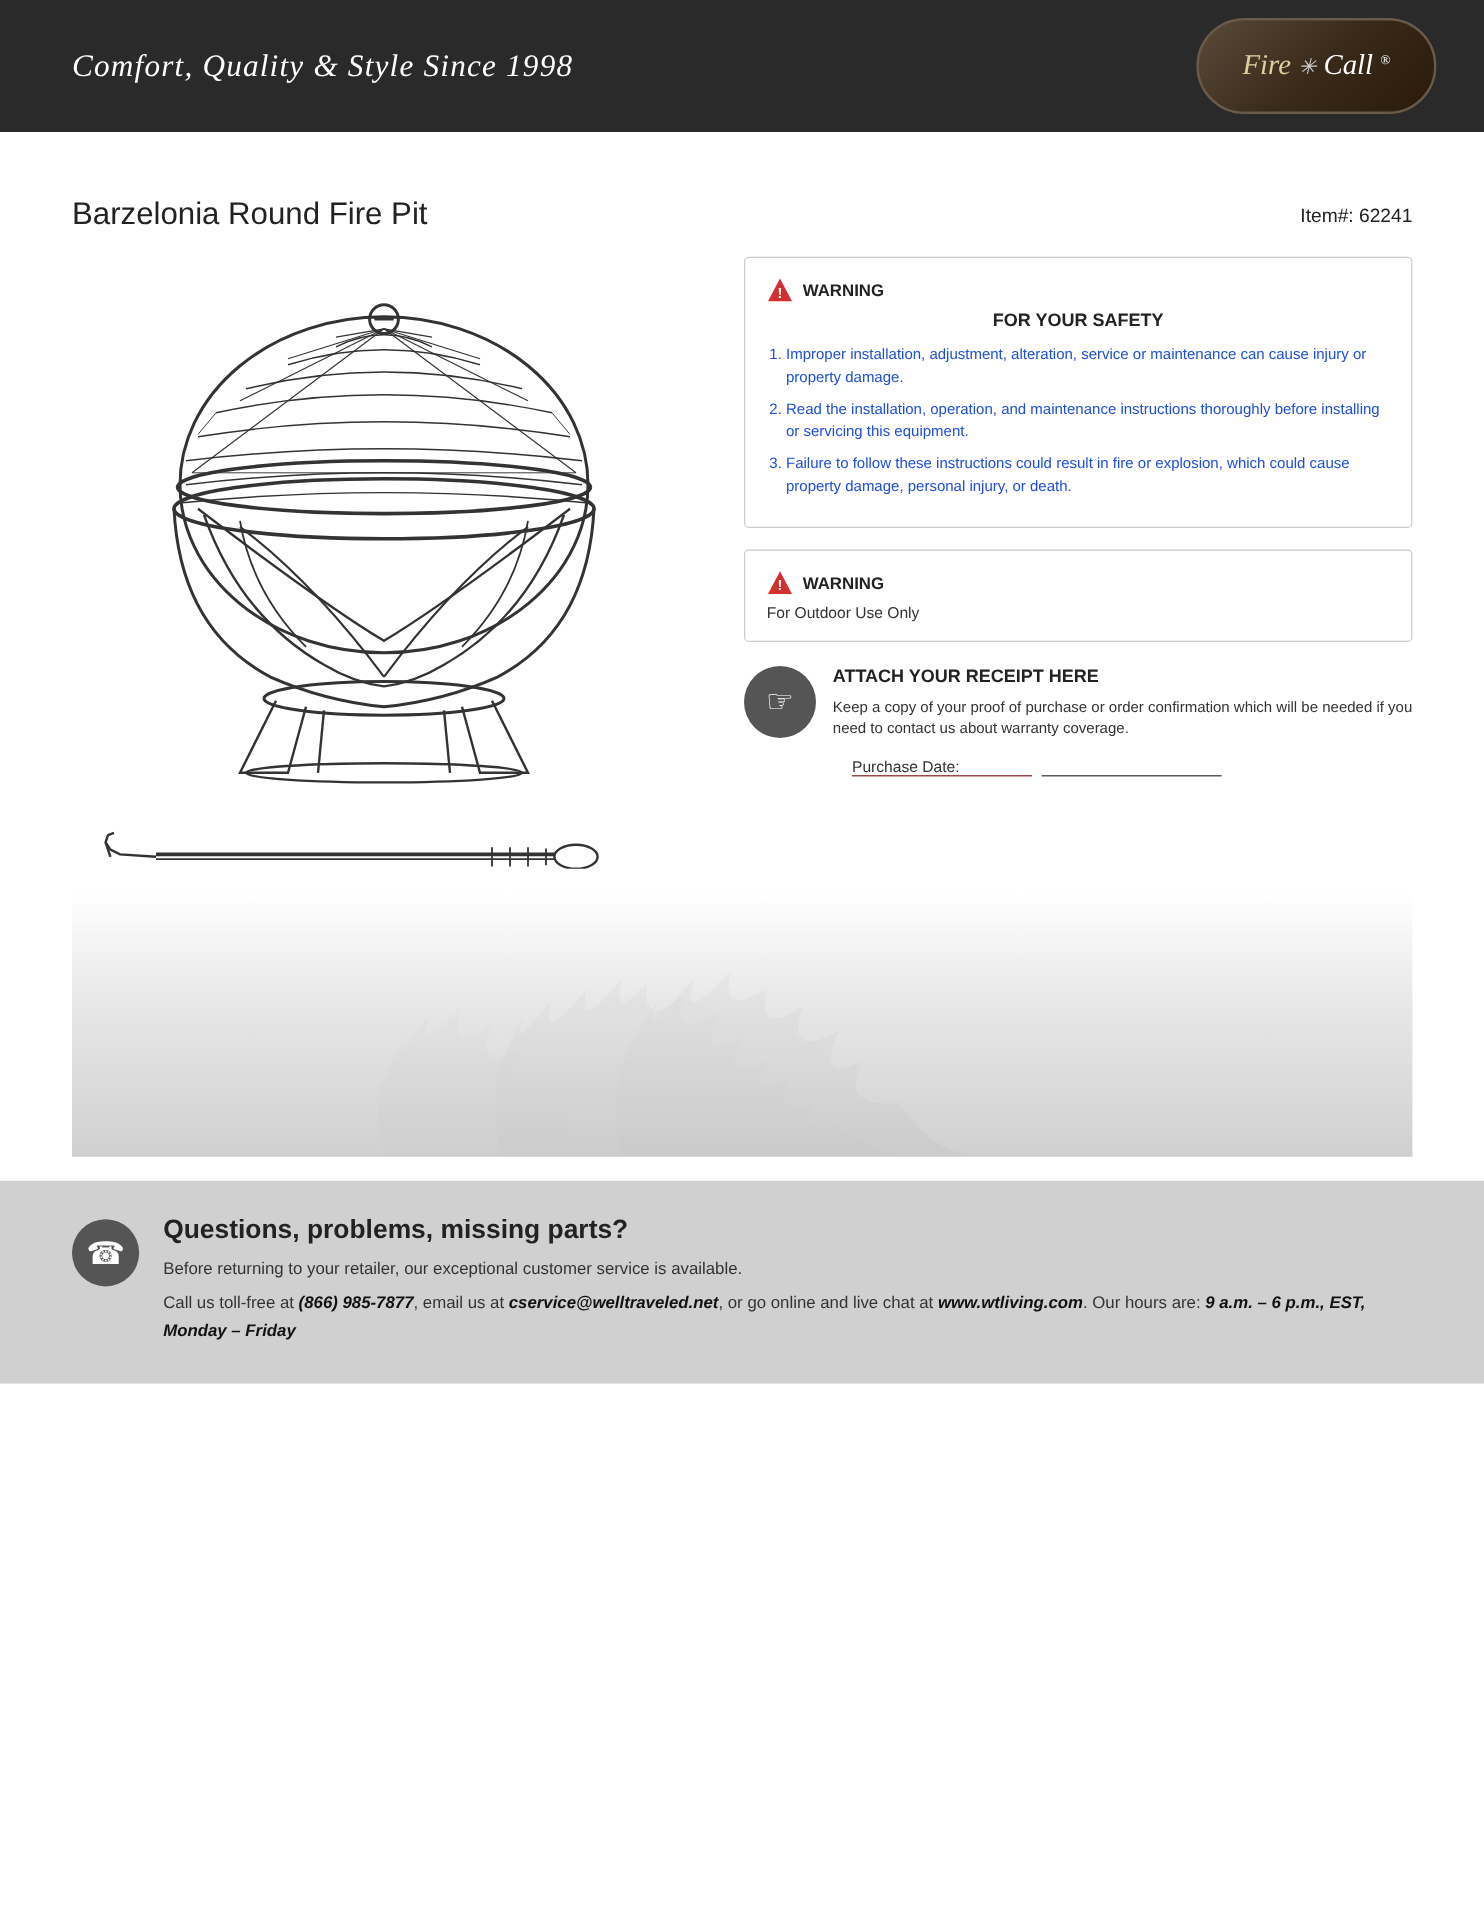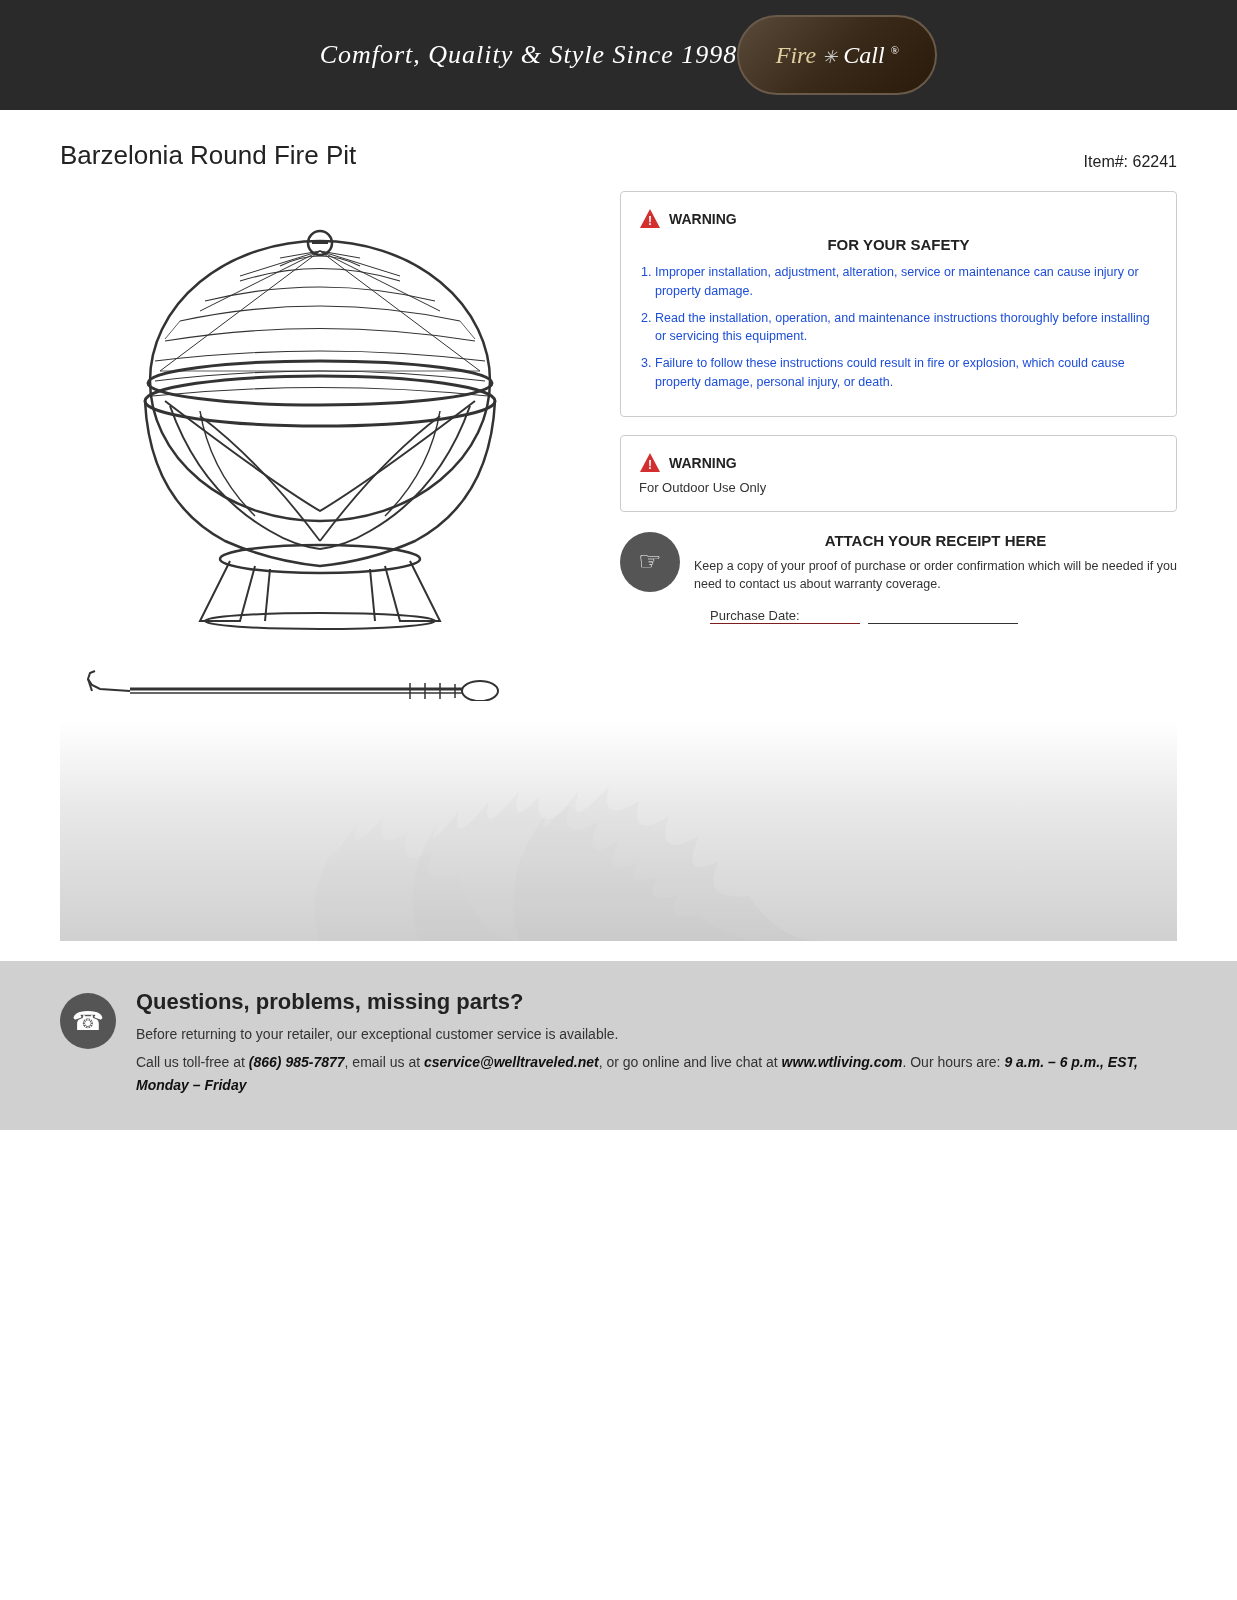--- a/index.html
+++ b/index.html
@@ -13,21 +13,21 @@
       position: relative;
     }
 
     
     .header {
       background: #2a2a2a;
       width: 100%;
       height: 110px;
       display: flex;
       align-items: center;
-      justify-content: center;
+      justify-content: space-between;
       padding: 0 40px 0 60px;
       position: relative;
     }
     .header-tagline {
       font-family: 'Georgia', serif;
       font-style: italic;
       color: #fff;
       font-size: 26px;
       letter-spacing: 1px;
     }
@@ -44,22 +44,23 @@
     }
 
     
     .main-content {
       padding: 30px 60px 20px 60px;
     }
 
     .product-header {
       display: flex;
       justify-content: space-between;
-      align-items: flex-end;
+      align-items: center;
       margin-bottom: 20px;
+      margin-top: 23px;
     }
     .product-title {
       font-size: 26px;
       font-weight: normal;
       color: #222;
     }
     .item-number {
       font-size: 16px;
       color: #222;
       margin-top: 5px;
@@ -147,21 +148,20 @@
     }
     .receipt-icon {
       font-size: 28px;
       color: #fff;
     }
     .receipt-content h3 {
       font-size: 15px;
       font-weight: bold;
       text-transform: uppercase;
       margin-bottom: 8px;
-      text-align: center;
     }
     .receipt-content p {
       font-size: 12.5px;
       line-height: 1.5;
       color: #333;
       margin-bottom: 14px;
     }
     .purchase-date-line {
       font-size: 13px;
       color: #333;

